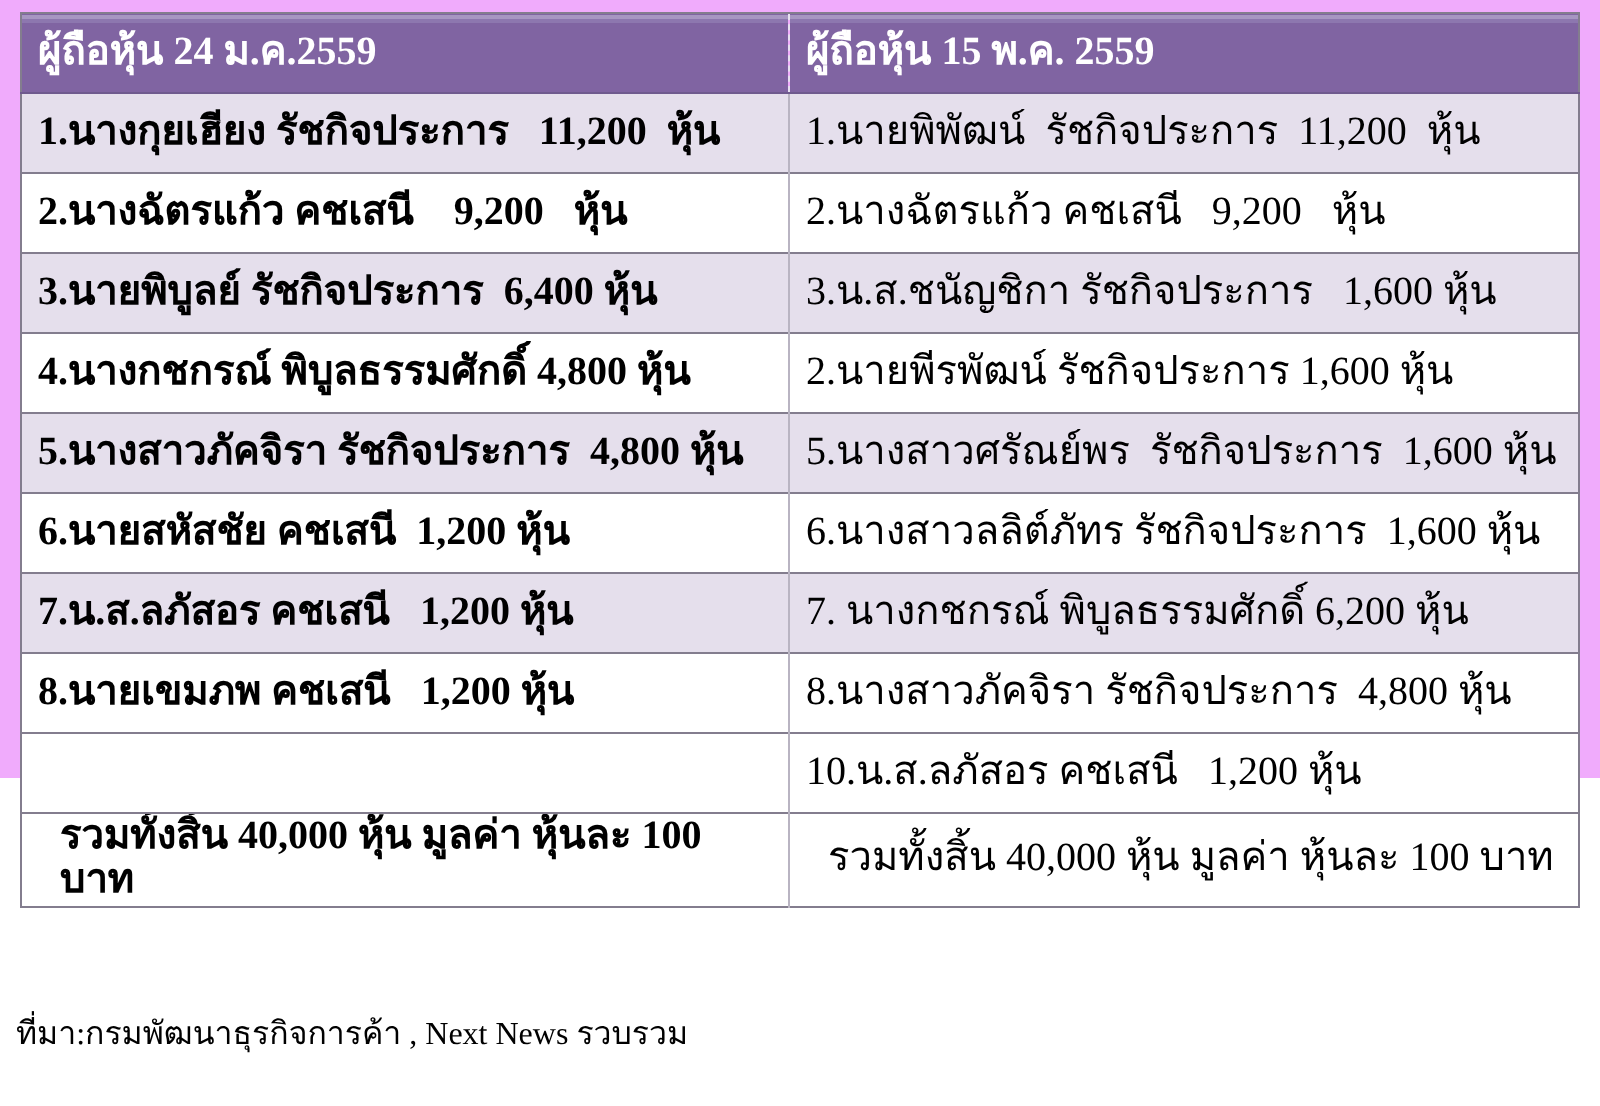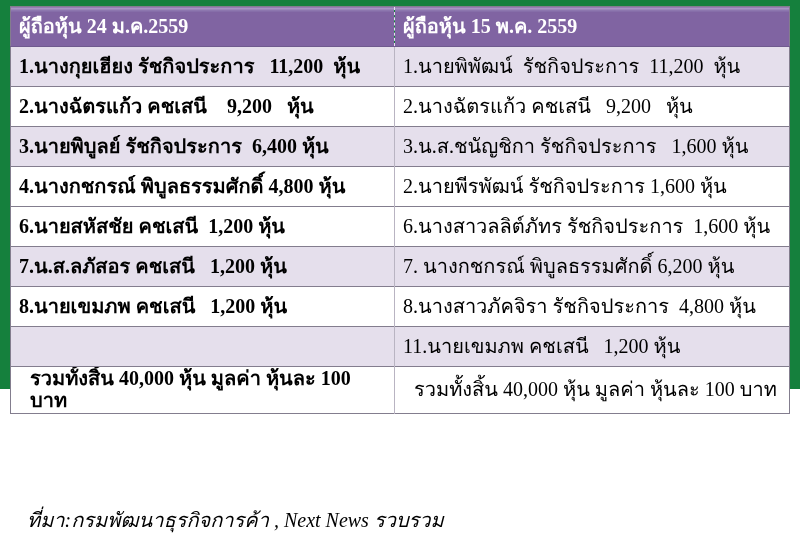--- a/index.html
+++ b/index.html
@@ -8,21 +8,21 @@
     background: #ffffff;
     width: 800px;
     height: 553px;
     overflow: hidden;
     font-family: "Liberation Serif", "DejaVu Serif", serif;
   }
   .sheet {
     position: relative;
     width: 800px;
     height: 389px;
-    background: #15803d;
+    background: #f0abfc;
   }
   table.shareholders {
     position: absolute;
     left: 10px;
     top: 6px;
     width: 779px;
     border-collapse: collapse;
     table-layout: fixed;
   }
   table.shareholders col.c-left  { width: 384px; }
@@ -66,26 +66,25 @@
   table.shareholders tr.plain td { background: #ffffff; }
 
   table.shareholders { border: 1px solid #837d8e; }
 
   td.left-col, tr.total-row td.left-col { font-weight: bold; }
   tr.total-row td { background: #ffffff; padding-left: 19px; }
   tr.total-row td.right-col { font-weight: normal; }
 
   .source-line {
     position: absolute;
-    left: 27px;
+    left: 8px;
     top: 504px;
-    font-size: 20px;
+    font-size: 16px;
     color: #000000;
     white-space: pre-wrap;
-    font-style: italic;
   }
 </style>
 </head>
 <body>
 
 <div class="sheet">
 
   <table class="shareholders">
     <colgroup>
       <col class="c-left">
@@ -108,35 +107,39 @@
           <td class="right-col">2.นางฉัตรแก้ว คชเสนี   9,200   หุ้น</td>
         </tr>
         <tr class="band">
           <td class="left-col">3.นายพิบูลย์ รัชกิจประการ  6,400 หุ้น</td>
           <td class="right-col">3.น.ส.ชนัญชิกา รัชกิจประการ   1,600 หุ้น</td>
         </tr>
         <tr class="plain">
           <td class="left-col">4.นางกชกรณ์ พิบูลธรรมศักดิ์ 4,800 หุ้น</td>
           <td class="right-col">2.นายพีรพัฒน์ รัชกิจประการ 1,600 หุ้น</td>
         </tr>
+        <tr class="band">
+          <td class="left-col">5.นางสาวภัคจิรา รัชกิจประการ  4,800 หุ้น</td>
+          <td class="right-col">5.นางสาวศรัณย์พร  รัชกิจประการ  1,600 หุ้น</td>
+        </tr>
         <tr class="plain">
           <td class="left-col">6.นายสหัสชัย คชเสนี  1,200 หุ้น</td>
           <td class="right-col">6.นางสาวลลิต์ภัทร รัชกิจประการ  1,600 หุ้น</td>
         </tr>
         <tr class="band">
           <td class="left-col">7.น.ส.ลภัสอร คชเสนี   1,200 หุ้น</td>
           <td class="right-col">7. นางกชกรณ์ พิบูลธรรมศักดิ์ 6,200 หุ้น</td>
         </tr>
         <tr class="plain">
           <td class="left-col">8.นายเขมภพ คชเสนี   1,200 หุ้น</td>
           <td class="right-col">8.นางสาวภัคจิรา รัชกิจประการ  4,800 หุ้น</td>
         </tr>
-        <tr class="band">
+        <tr class="plain">
           <td class="left-col"></td>
-          <td class="right-col">11.นายเขมภพ คชเสนี   1,200 หุ้น</td>
+          <td class="right-col">10.น.ส.ลภัสอร คชเสนี   1,200 หุ้น</td>
         </tr>
       </tbody>
     <tfoot>
       <tr class="total-row plain">
         <td class="left-col">รวมทั้งสิ้น 40,000 หุ้น มูลค่า หุ้นละ 100 บาท</td>
         <td class="right-col">รวมทั้งสิ้น 40,000 หุ้น มูลค่า หุ้นละ 100 บาท</td>
       </tr>
     </tfoot>
   </table>
 

